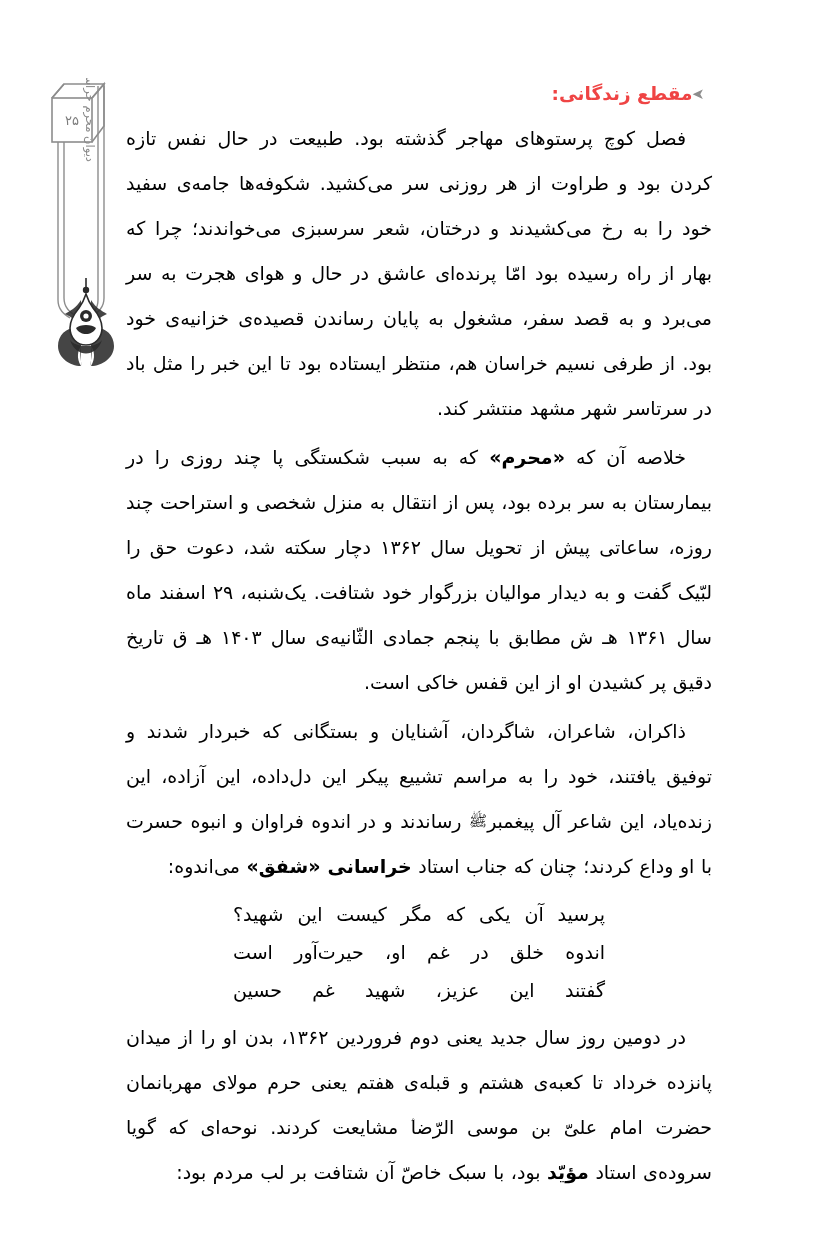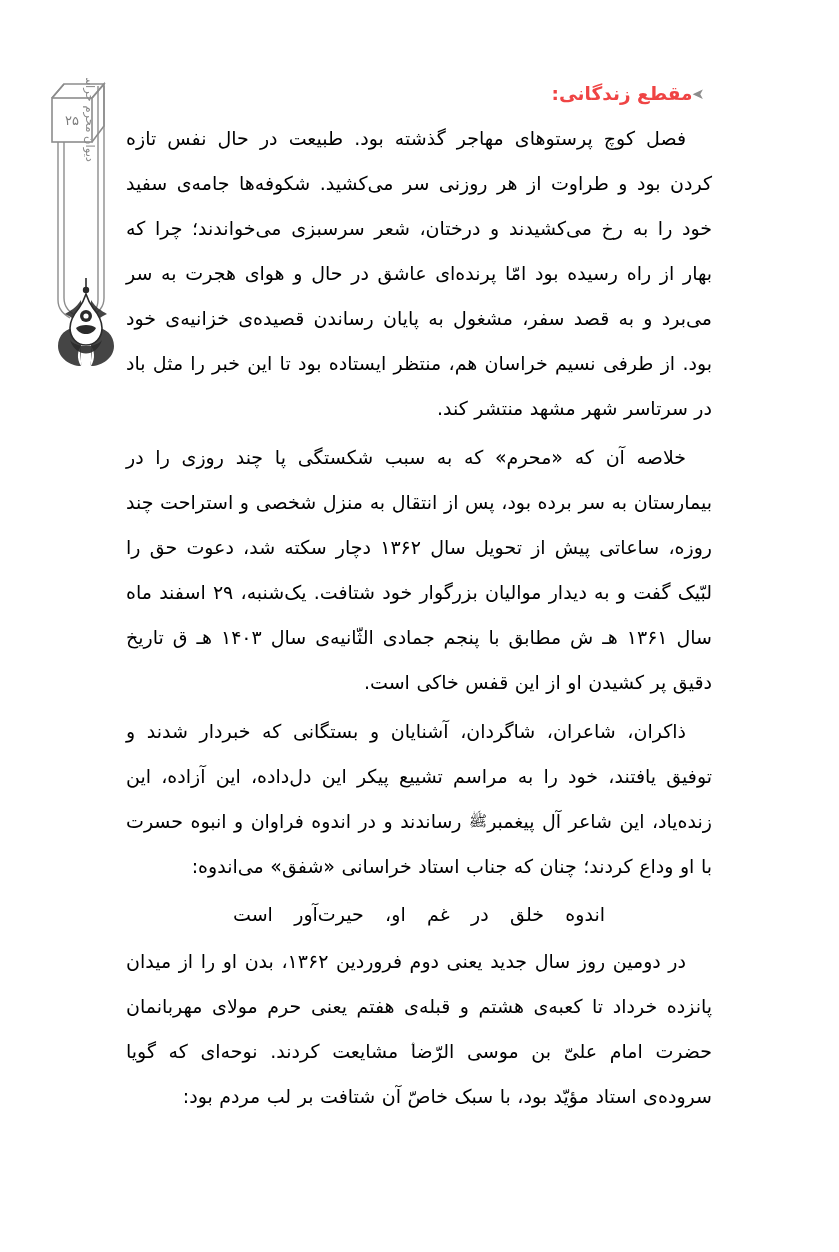--- a/index.html
+++ b/index.html
@@ -81,21 +81,21 @@
     margin: 0 0 4px 0;
     font-size: 19px;
     line-height: 45px;
     text-align: justify;
     text-align-last: right;
     text-indent: 26px;
     word-spacing: 0.5px;
   }
   p.para.tight { margin-bottom: 0; }
 
-  b, .bold { font-weight: 400; }
+  b, .bold { font-weight: 700; }
 
   .honorific {
     font-size: 15px;
     vertical-align: 2px;
     letter-spacing: 0;
   }
 
   
   #poem {
     margin: 6px 0 6px 0;
@@ -173,19 +173,21 @@
       <span class="arrow-glyph">➤</span><span class="heading-text">مقطع زندگانی:</span>
     </h2>
 
     <p class="para"><span>فصل کوچ پرستوهای مهاجر گذشته بود. طبیعت در حال نفس تازه کردن بود و طراوت از هر روزنی سر می‌کشید. شکوفه‌ها جامه‌ی سفید خود را به رخ می‌کشیدند و درختان، شعر سرسبزی می‌خواندند؛ چرا که بهار از راه رسیده بود امّا پرنده‌ای عاشق در حال و هوای هجرت به سر می‌برد و به قصد سفر، مشغول به پایان رساندن قصیده‌ی خزانیه‌ی خود بود. از طرفی نسیم خراسان هم، منتظر ایستاده بود تا این خبر را مثل باد در سرتاسر شهر مشهد منتشر کند.</span></p>
 
     <p class="para"><span>خلاصه آن که </span><b class="bold">«محرم»</b><span> که به سبب شکستگی پا چند روزی را در بیمارستان به سر برده بود، پس از انتقال به منزل شخصی و استراحت چند روزه، ساعاتی پیش از تحویل سال ۱۳۶۲ دچار سکته شد، دعوت حق را لبّیک گفت و به دیدار موالیان بزرگوار خود شتافت. یک‌شنبه، ۲۹ اسفند ماه سال ۱۳۶۱ هـ ش مطابق با پنجم جمادی الثّانیه‌ی سال ۱۴۰۳ هـ ق تاریخ دقیق پر کشیدن او از این قفس خاکی است.</span></p>
 
     <p class="para"><span>ذاکران، شاعران، شاگردان، آشنایان و بستگانی که خبردار شدند و توفیق یافتند، خود را به مراسم تشییع پیکر این دل‌داده، این آزاده، این زنده‌یاد، این شاعر آل پیغمبر</span><span class="honorific">ﷺ</span><span> رساندند و در اندوه فراوان و انبوه حسرت با او وداع کردند؛ چنان که جناب استاد </span><b class="bold">خراسانی «شفق»</b><span> می‌اندوه:</span></p>
 
     <div id="poem">
+      <div class="verse"><span class="v-inner">پرسید آن یکی که مگر کیست این شهید؟</span></div>
       <div class="verse"><span class="v-inner">اندوه خلق در غم او، حیرت‌آور است</span></div>
+      <div class="verse"><span class="v-inner">گفتند این عزیز، شهید غم حسین</span></div>
     </div>
 
     <p class="para tight"><span>در دومین روز سال جدید یعنی دوم فروردین ۱۳۶۲، بدن او را از میدان پانزده خرداد تا کعبه‌ی هشتم و قبله‌ی هفتم یعنی حرم مولای مهربانمان حضرت امام علیّ بن موسی الرّضا</span><span class="honorific">ؑ</span><span> مشایعت کردند. نوحه‌ای که گویا سروده‌ی استاد </span><b class="bold">مؤیّد</b><span> بود، با سبک خاصّ آن شتافت بر لب مردم بود:</span></p>
 
   </div>
 </div>
 
 </body></html>

